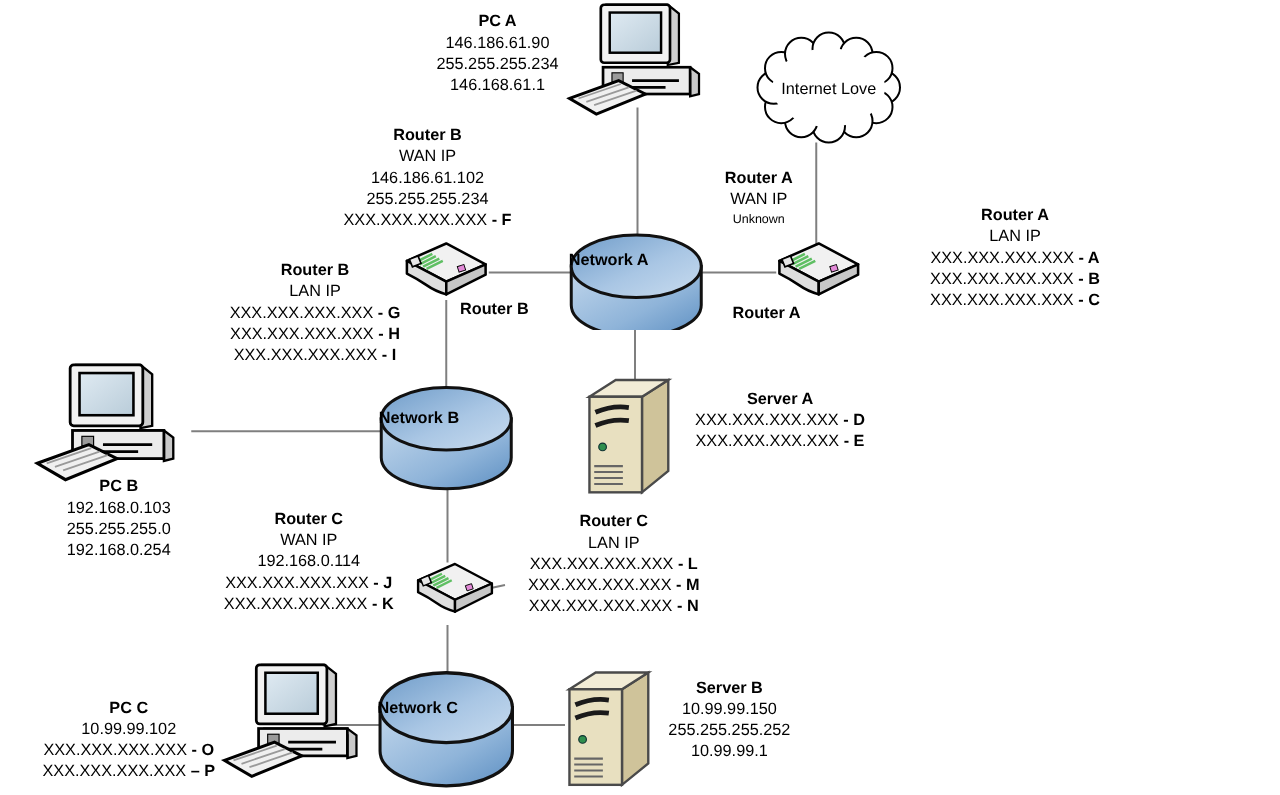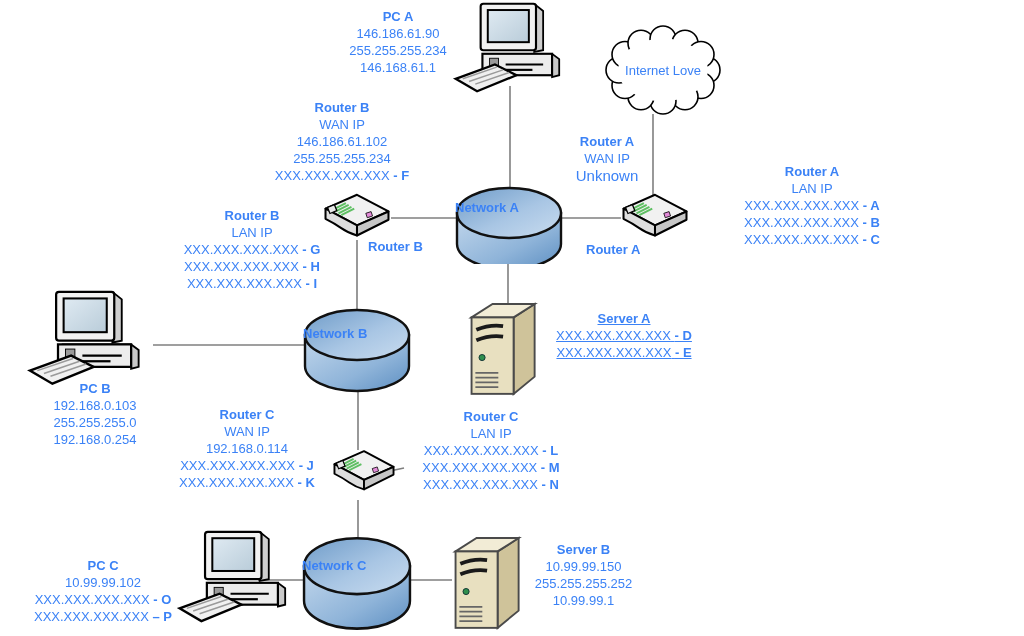--- a/index.html
+++ b/index.html
@@ -1,27 +1,27 @@
 <!DOCTYPE html>
 <html><head>
 <meta charset="utf-8">
 <style>
   html,body{margin:0;padding:0;background:#fff;}
   .canvas{
     position:relative;width:1024px;height:636px;background:#ffffff;overflow:hidden;
-    font-family:"Liberation Sans",sans-serif;color:#3b82f6;
+    font-family:"Liberation Sans",sans-serif;color:#000000;
   }
   .wires{position:absolute;left:0;top:0;width:1024px;height:636px;}
   .node{position:absolute;}
   .icon{display:block;width:100%;height:100%;}
   .text-block{position:absolute;text-align:center;font-size:13px;line-height:17px;white-space:nowrap;}
   .text-block .title{font-weight:bold;}
   .text-block .subtitle{font-weight:normal;}
   .text-block .tag{font-weight:bold;}
-  .status-unknown{font-size:15px;}
+  .status-unknown{font-size:10px;}
   .net-label{
     position:absolute;left:0;width:100%;text-align:left;
     font-weight:bold;font-size:13px;
   }
   .standalone-label{position:absolute;font-weight:bold;font-size:13px;white-space:nowrap;}
   .cloud-label{
     position:absolute;left:0;top:0;width:100%;height:100%;
     display:flex;align-items:center;justify-content:center;font-size:13px;
   }
   .defs-holder{position:absolute;width:0;height:0;overflow:hidden;}
@@ -206,21 +206,21 @@
         <use href="#sym-cylinder" width="108" height="86"></use>
       </svg>
     <div class="net-label" style="top:18px;">Network B</div>
   </div>
 
   <div class="node" style="left:462px;top:298px;width:86px;height:100px;">
     <svg class="icon">
         <use href="#sym-server"></use>
       </svg>
   </div>
-  <div class="text-block" style="left:538px;top:310px;width:172px;text-decoration:underline;">
+  <div class="text-block" style="left:538px;top:310px;width:172px;">
     <div class="title">Server A</div>
     <div><span>XXX.XXX.XXX.XXX</span> <span class="tag">- D</span></div>
     <div><span>XXX.XXX.XXX.XXX</span> <span class="tag">- E</span></div>
   </div>
 
   <div class="text-block" style="left:152px;top:406px;width:190px;">
     <div class="title">Router C</div>
     <div class="subtitle">WAN IP</div>
     <div><span>192.168.0.114</span> <span class="tag"></span></div>
     <div><span>XXX.XXX.XXX.XXX</span> <span class="tag">- J</span></div>

